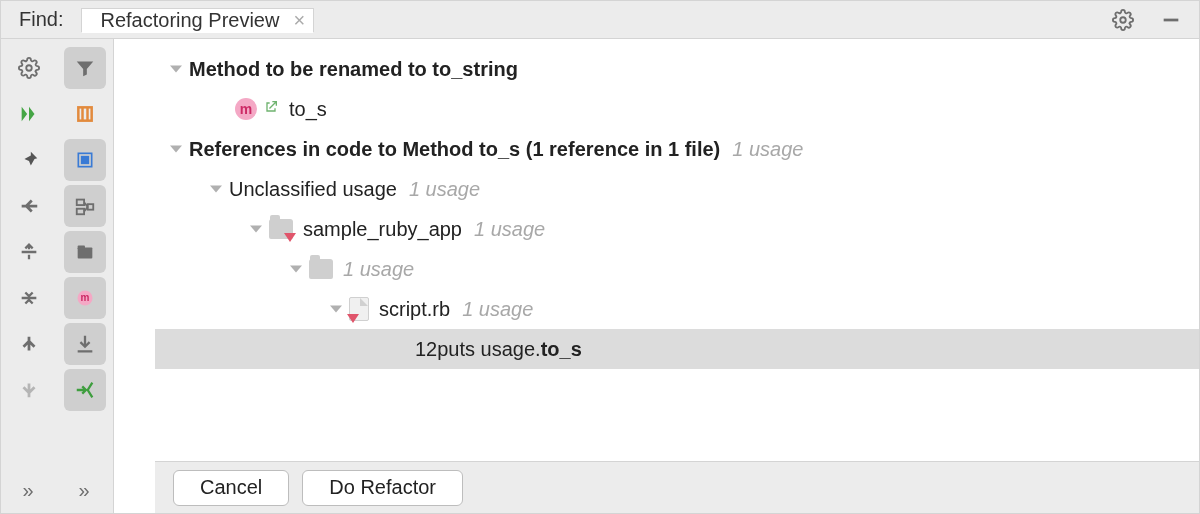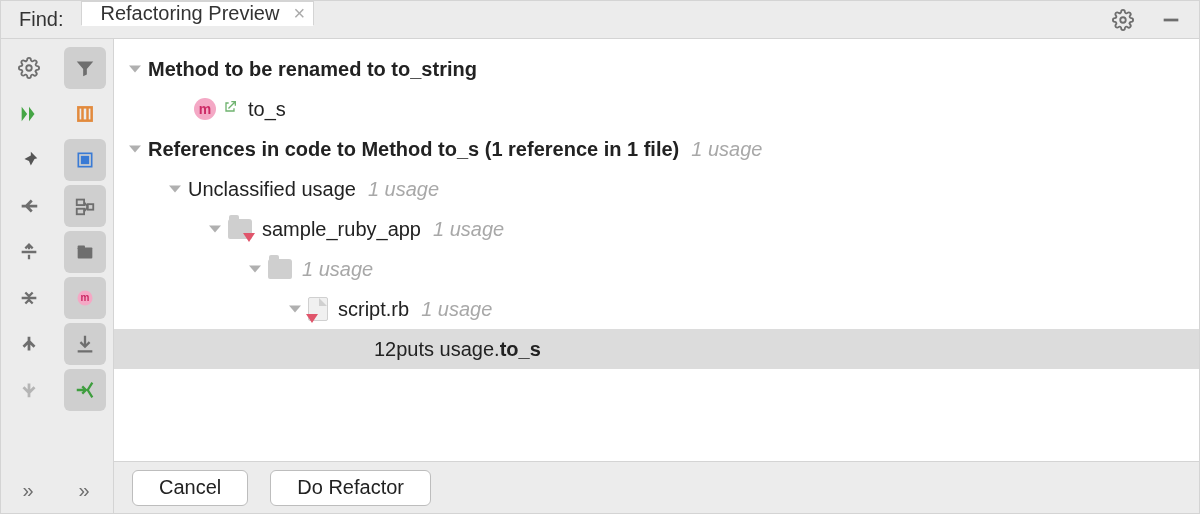--- a/index.html
+++ b/index.html
@@ -2,51 +2,51 @@
 <html><head>
   <meta charset="utf-8">
   <style>
     * { box-sizing: border-box; margin: 0; padding: 0; }
     html, body { width: 1200px; height: 514px; font-family: "Helvetica Neue", Arial, sans-serif; overflow: hidden; }
     body { background: #ececec; border: 1px solid #d4d4d4; display: flex; flex-direction: column; }
     
     
     .header { height: 38px; background: #ececec; border-bottom: 1px solid #d4d4d4; display: flex; align-items: center; }
     .find-label { font-size: 20px; color: #333; padding: 0 18px; }
-    .tab-group { height: 100%; display: flex; align-items: flex-start; }
+    .tab-group { height: 100%; display: flex; align-items: center; }
     .tab { display: flex; align-items: center; padding: 0 8px 0 18px; border-top: 1px solid #d4d4d4; border-left: 1px solid #d4d4d4; border-right: 1px solid #d4d4d4; background: #fff; border-radius: 0; position: relative; }
     .tab::before { content:""; position:absolute; bottom:-1px; left:0; right:0; height:1px; background:#fff; }
     .tab-title { font-size: 20px; color: #333; }
     .tab-close { margin-left: 14px; color: #aaa; font-size: 20px; cursor: pointer; }
     .header-right { margin-left: auto; display: flex; align-items: center; gap: 20px; padding-right: 14px; }
     .header-icon-btn { width: 28px; height: 28px; display:flex; align-items:center; justify-content:center; cursor:pointer; color:#6e6e6e; }
     
     
     .body { flex: 1 1 auto; display: flex; min-height: 0; }
     
     .sidebar { width: 113px; background: #ececec; border-right: 1px solid #d4d4d4; display: flex; flex-direction: row; padding-top: 8px; }
     .sidebar-col { display:flex; flex-direction:column; align-items:center; gap:4px; flex:1; }
     .tool-btn { width: 42px; height: 42px; border-radius: 6px; display:flex; align-items:center; justify-content:center; cursor:pointer; position:relative; }
     .tool-btn.active { background: #cfcfcf; }
     .tool-btn svg { display:block; }
     .overflow-btn { margin-top: auto; margin-bottom: 8px; width:42px; height:30px; display:flex; align-items:center; justify-content:center; cursor:pointer; color:#6e6e6e; font-size:20px; letter-spacing:2px; }
     
-    .content { flex: 1 1 auto; background: #fff; display: flex; flex-direction: column; min-height:0; }
+    .content { flex: 1 1 auto; background: #fff; display: flex; flex-direction: column; min-height:0;padding-left:41px; }
     .tree { flex: 1 1 auto; padding-top: 10px; overflow:hidden; }
     .tree-row { display:flex; align-items:center; height: 40px; font-size: 20px; color:#222; }
     .arrow { width:14px; height:14px; margin-right: 6px; cursor:pointer; color:#b0b0b0; display:inline-flex; align-items:center; justify-content:center; }
     .bold { font-weight: 700; }
     .usage-gray { color:#a8a8a8; font-weight:400;font-style:italic; }
     .selected { background:#dcdcdc; }
     .tree-spacer { flex:0 0 auto; }
     .method-badge { width:22px; height:22px; border-radius:50%; background:#f4a8c5; color:#cc2965; font-size:14px; font-weight:600; display:inline-flex; align-items:center; justify-content:center; margin-right:6px; }
     .link-icon { color:#6fb36f; margin-right:10px; font-size:18px; }
     
     
-    .footer { height: 52px; border-top: 1px solid #d4d4d4; background:#ececec; display:flex; align-items:center; gap:22px; padding-left:18px; }
+    .footer { height: 52px; border-top: 1px solid #d4d4d4; background:#ececec; display:flex; align-items:center; gap:13px; padding-left:18px; }
     .btn { height: 36px; padding: 0 26px; background:#fff; border:1px solid #bdbdbd; border-radius:6px; font-size:20px; color:#222; cursor:pointer; font-family:inherit; }
     
     .icon-folder { width:24px; height:20px; background:#cfcfcf; border-radius:3px 3px 2px 2px; position:relative; margin-right:10px; }
     .icon-folder::before { content:""; position:absolute; top:-4px; left:1px; width:10px; height:5px; background:#cfcfcf; border-radius:2px 2px 0 0; }
     .icon-folder.ruby::after { content:""; position:absolute; bottom:-3px; right:-3px; width:0; height:0;
       border-left:6px solid transparent; border-right:6px solid transparent; border-top:9px solid #e0556b; }
     
     .icon-file { width:20px; height:24px; background:#f0f0f0; border:1px solid #d0d0d0; position:relative; margin-right:10px; border-radius:2px; }
     .icon-file::before { content:""; position:absolute; top:0; right:0; width:8px; height:8px; background:#d0d0d0; clip-path: polygon(0 0, 100% 100%, 0 100%); }
     .icon-file::after { content:""; position:absolute; bottom:-3px; left:-3px; width:0; height:0;

